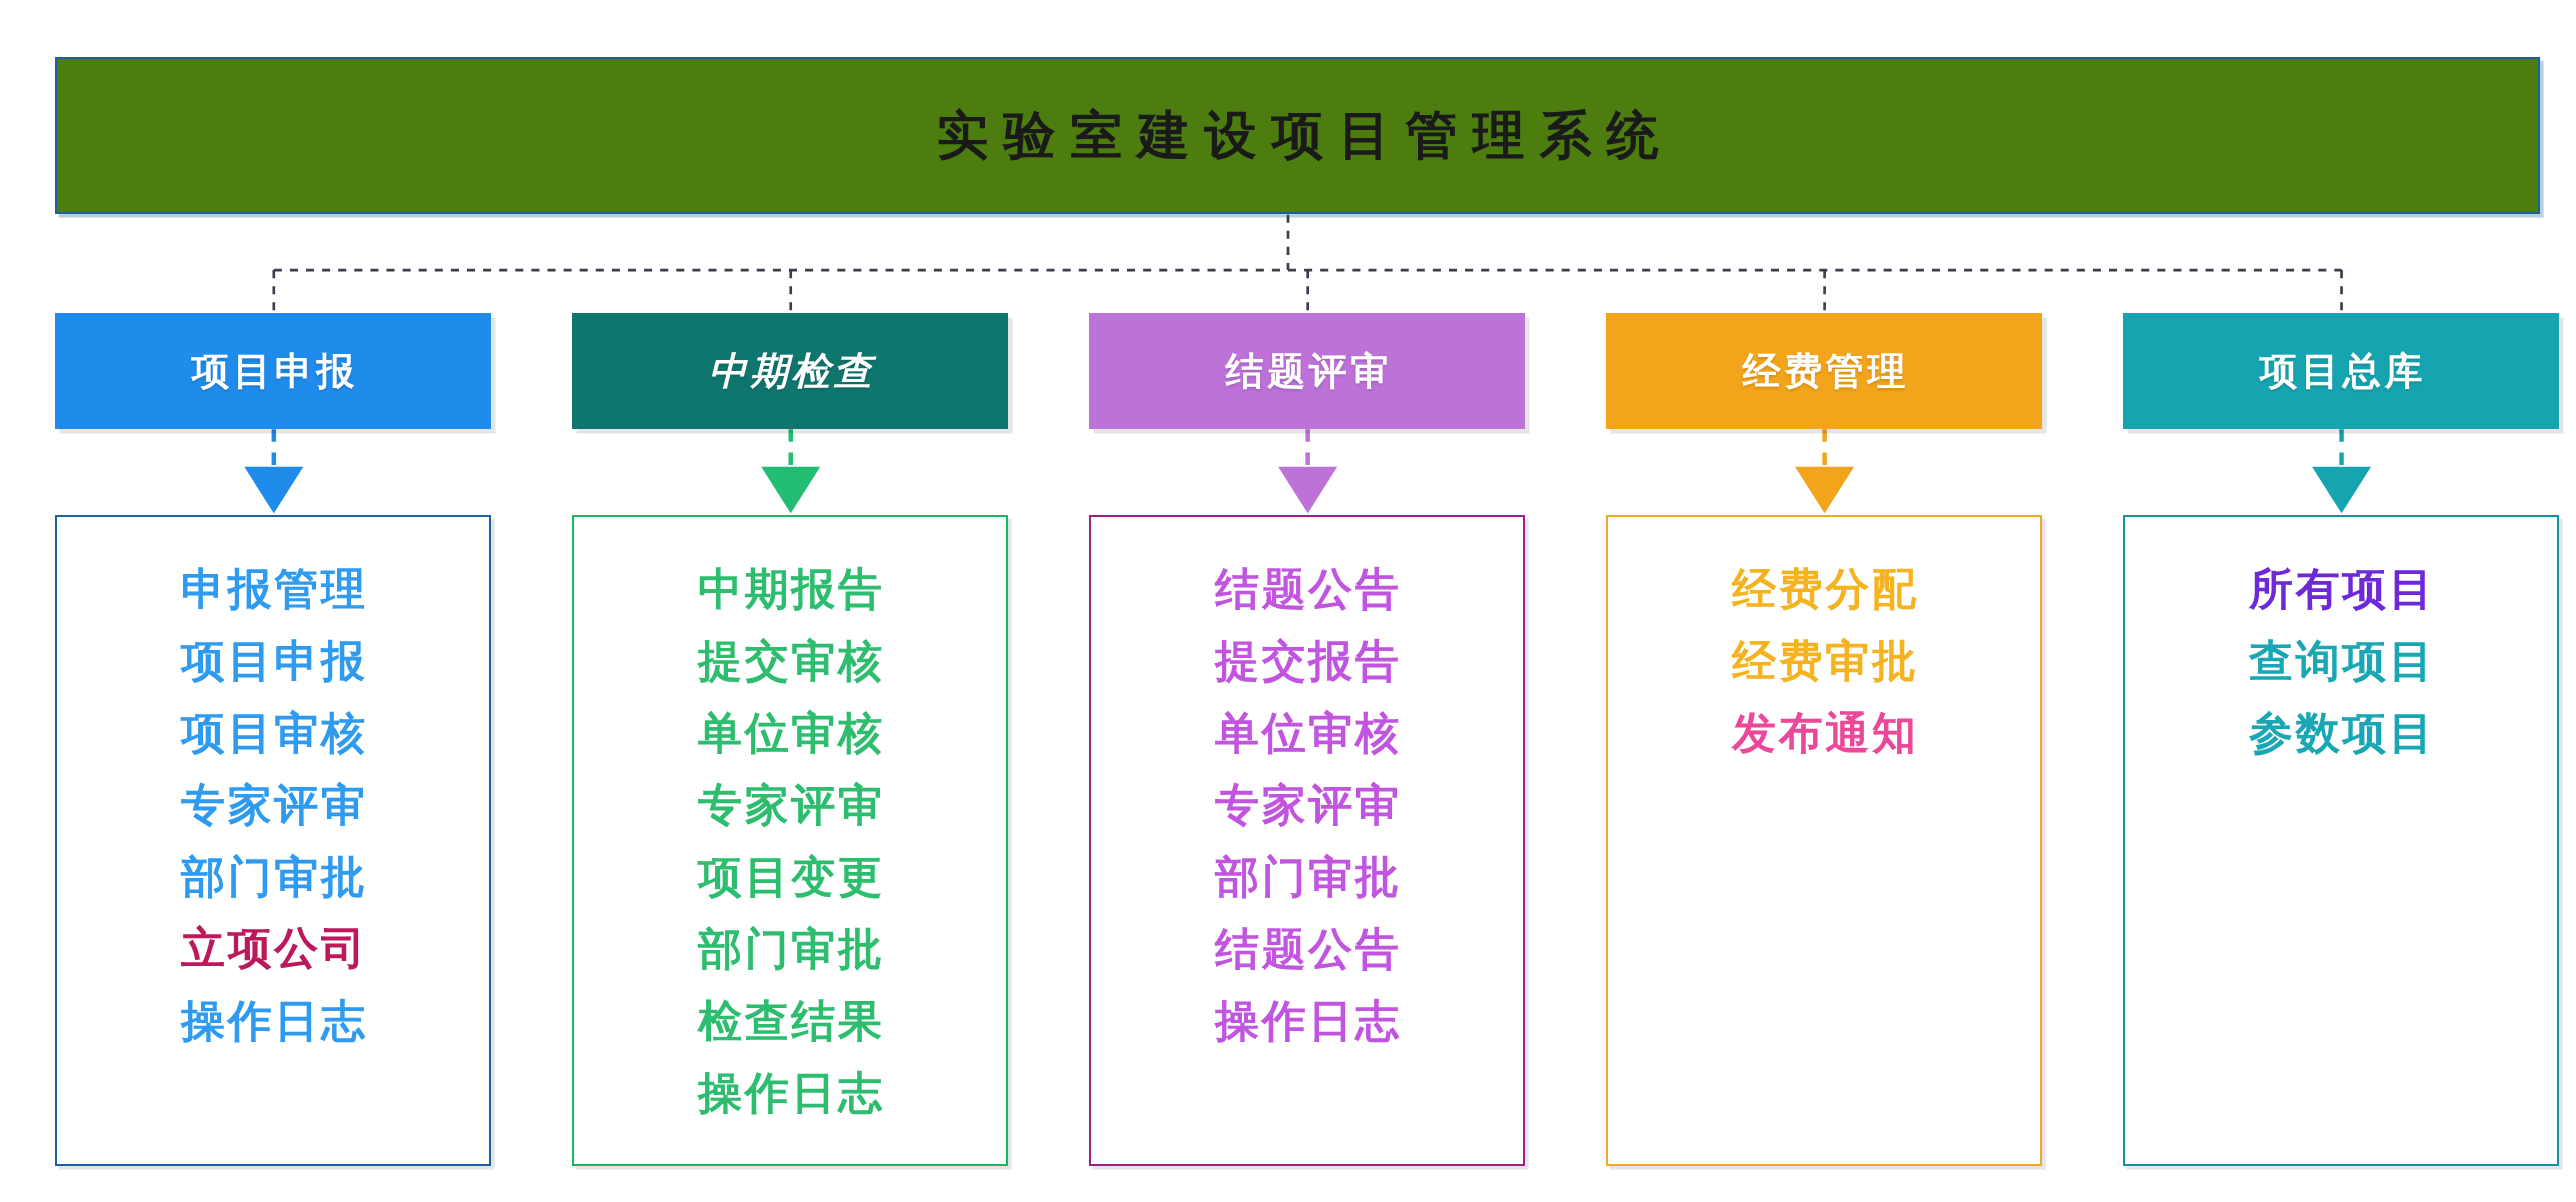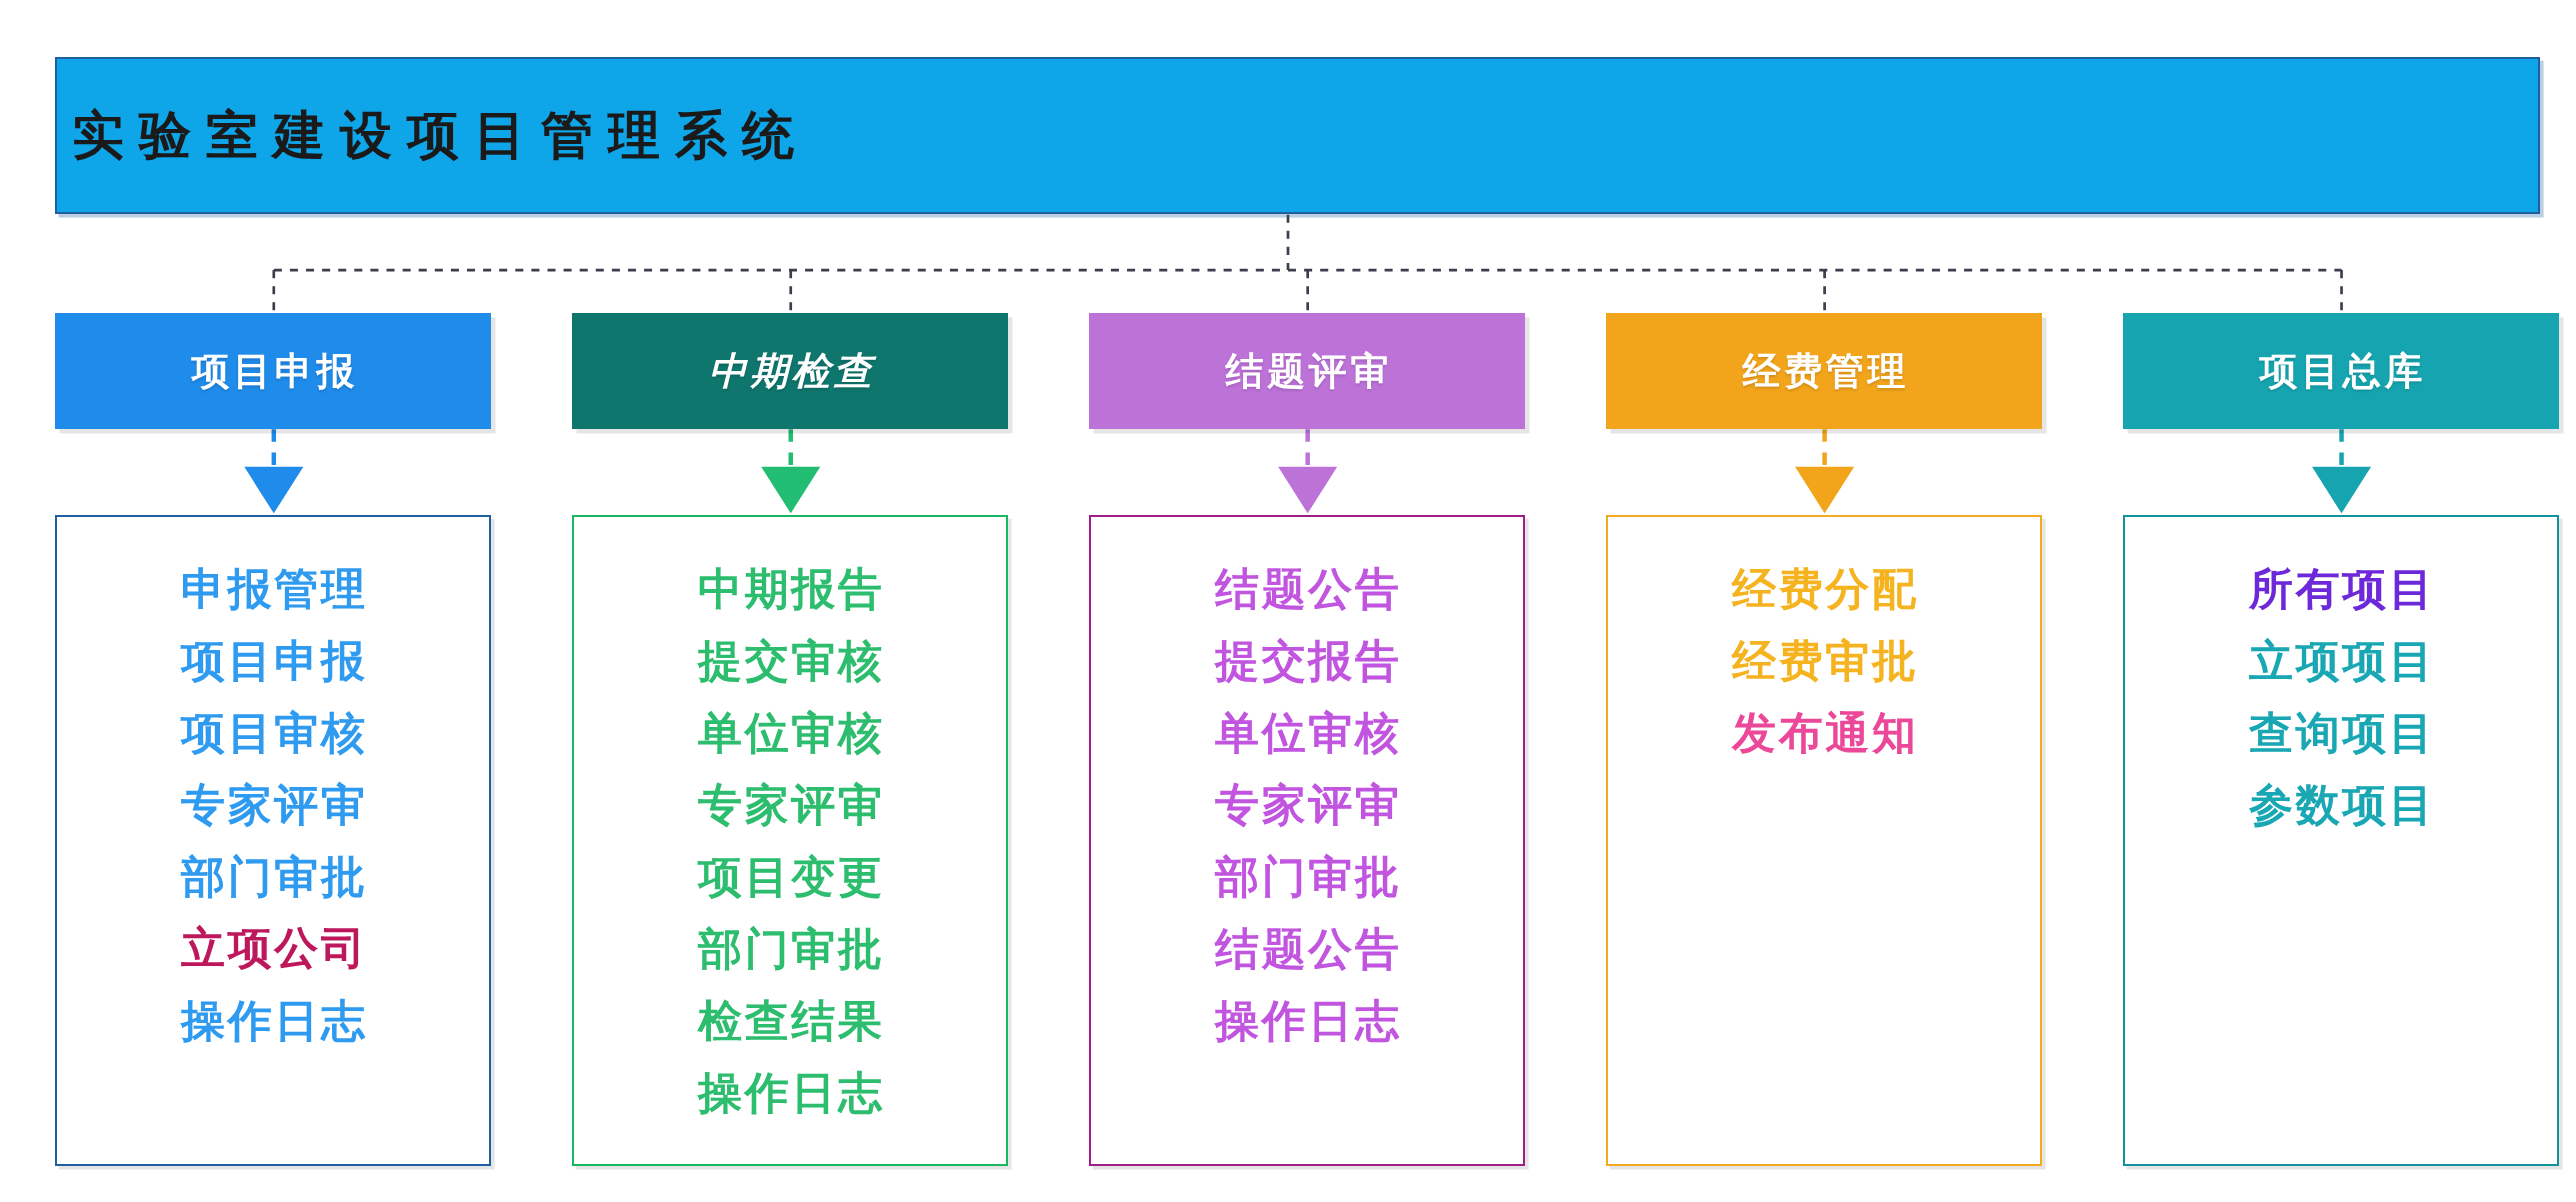--- a/index.html
+++ b/index.html
@@ -23,24 +23,24 @@
 
   
   .title-box {
     position: absolute;
     left: 55px;
     top: 57px;
     width: 2485px;
     height: 157px;
     box-sizing: border-box;
     border: 2.7px solid #1f5fa0;
-    background: #0ea5e9;
+    background: #4d7c0f;
     display: flex;
     align-items: center;
-    justify-content: flex-start;
+    justify-content: center;
     box-shadow: 3.6px 3.6px 0 rgba(31,95,160,0.30);
   }
   .title-text {
     font-size: 52px;
     font-weight: 700;
     color: #1a1a1a;
     letter-spacing: 15px;
     text-indent: 15px;
     white-space: nowrap;
     font-family: "Liberation Sans", "DejaVu Sans", sans-serif;
@@ -189,21 +189,20 @@
           <div class="list-item" style="color: rgb(245, 179, 32);">经费审批</div>
           <div class="list-item" style="color: #ec4899;">发布通知</div>
         </div>
       </div>
       <div class="column" style="left: 2123px;">
         <div class="cat-header" style="background: rgb(22, 165, 176); font-family: Liberation Mono, monospace;">
           <div class="cat-header-label">项目总库</div>
         </div>
         <div class="list-box" style="border-color: rgb(18, 146, 156);">
           <div class="list-item" style="color: #6d28d9;">所有项目</div>
-          <div class="list-item" style="color: rgb(25, 167, 180);">立项项目</div>
           <div class="list-item" style="color: rgb(25, 167, 180);">查询项目</div>
           <div class="list-item" style="color: rgb(25, 167, 180);">参数项目</div>
         </div>
       </div>
     </div>
 
 </div>
 
 
 </body></html>

